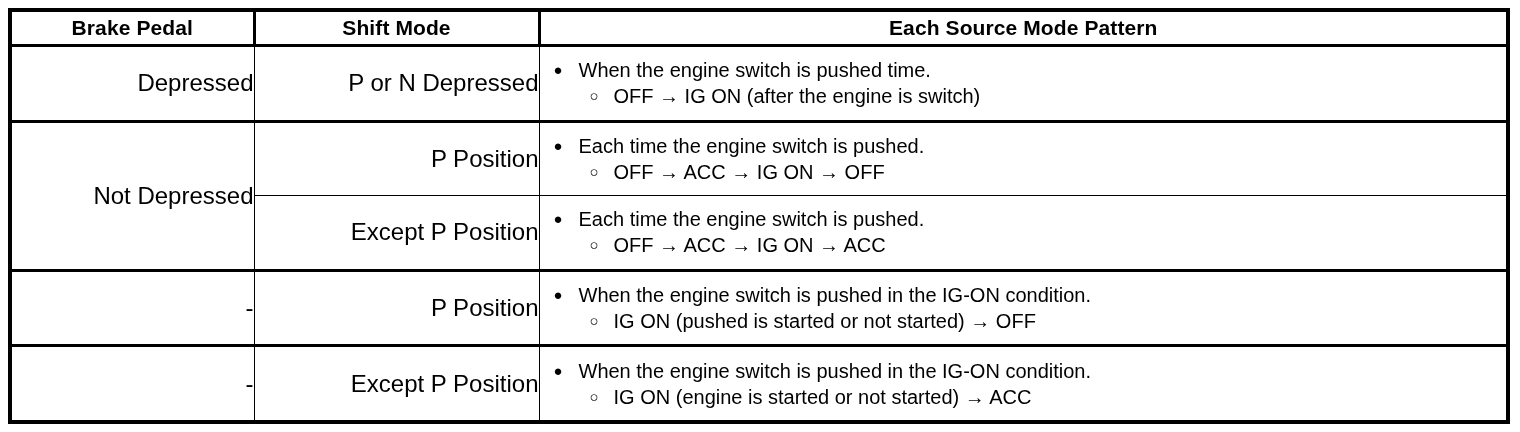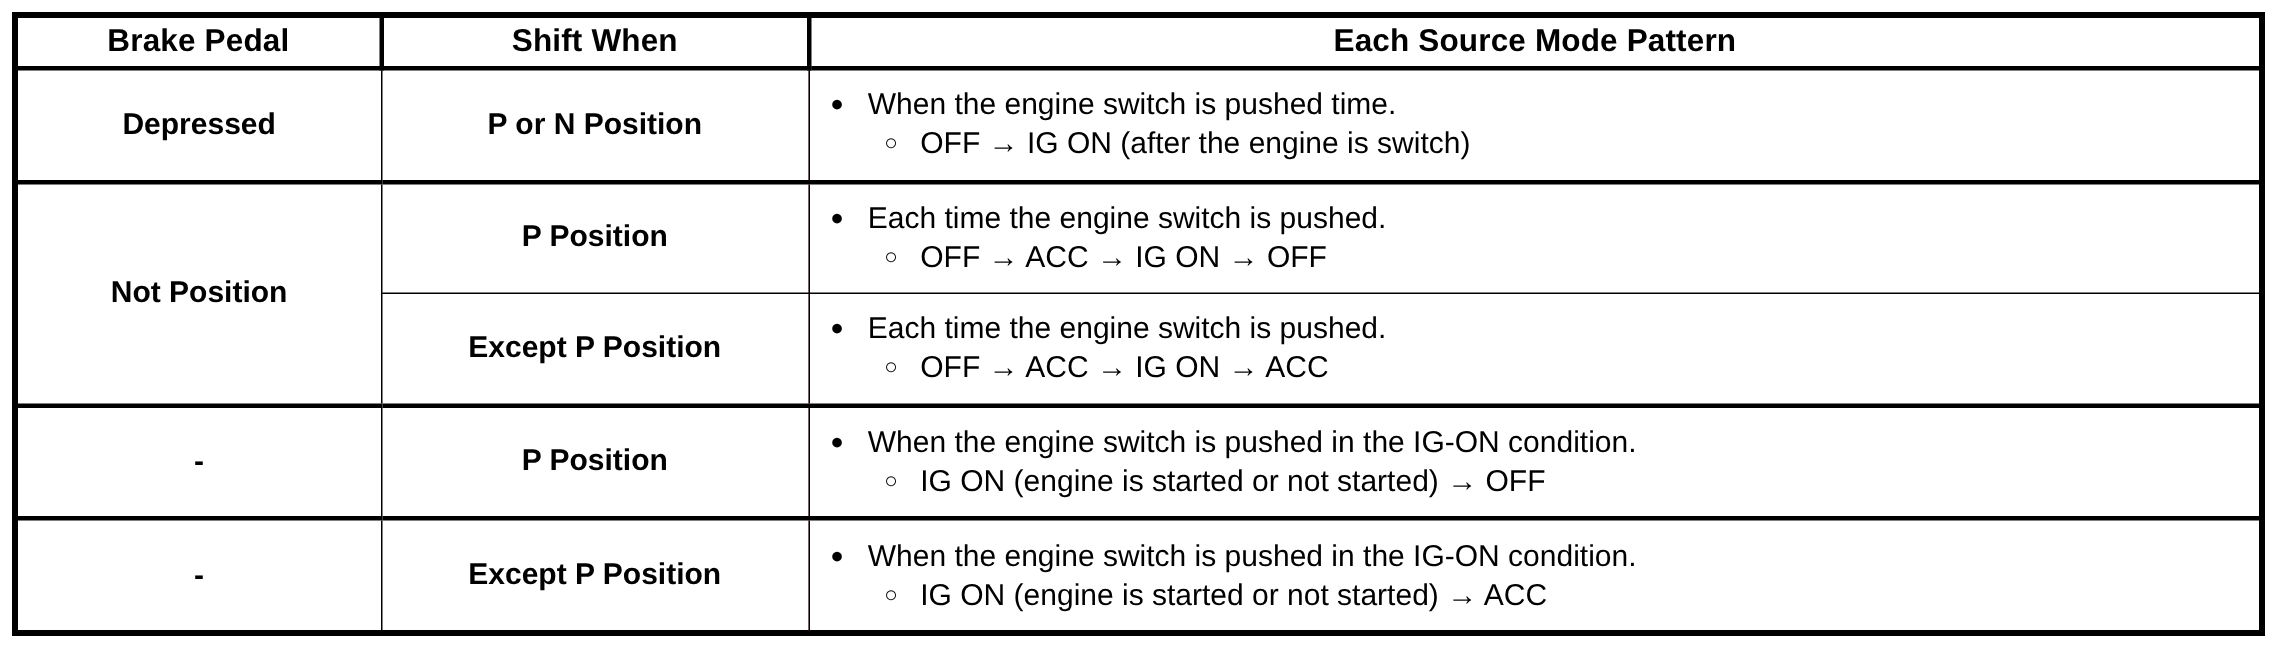--- a/index.html
+++ b/index.html
@@ -69,23 +69,23 @@
     white-space: nowrap;
   }
   tr.header-row th.col-brake,
   tr.header-row th.col-shift {
     border-right: 3px solid #000000;
   }
 
   
   td.cell-brake,
   td.cell-shift {
-    text-align: center;
-    font-size: 20px;
-    font-weight: bold;
+    text-align: right;
+    font-size: 24px;
+    font-weight: normal;
     white-space: nowrap;
   }
   td.cell-brake { border-right: 3px solid #000000; }
   td.cell-shift { border-right: 3px solid #000000; }
 
   td.cell-pattern {
     text-align: left;
     padding: 6px 0 6px 14px;
   }
 
@@ -132,44 +132,44 @@
   <table class="mode-table">
     <colgroup>
       <col class="c-brake">
       <col class="c-shift">
       <col class="c-pattern">
     </colgroup>
 
     <thead>
       <tr class="header-row">
         <th class="col-brake">Brake Pedal</th>
-        <th class="col-shift">Shift When</th>
+        <th class="col-shift">Shift Mode</th>
         <th class="col-pattern">Each Source Mode Pattern</th>
       </tr>
     </thead>
 
     <tbody>
 
       <tr class="data-row">
         <td class="cell-brake">Depressed</td>
-        <td class="cell-shift">P or N Position</td>
+        <td class="cell-shift">P or N Depressed</td>
         <td class="cell-pattern">
           <div class="bullet-line">
             <span class="marker">●</span>
             <span class="txt">When the engine switch is pushed time.</span>
           </div>
           <div class="bullet-line sub">
             <span class="marker">○</span>
             <span class="txt">OFF → IG ON (after the engine is switch)</span>
           </div>
         </td>
       </tr>
 
       <tr class="data-row thick-top">
-        <td class="cell-brake" rowspan="2">Not Position</td>
+        <td class="cell-brake" rowspan="2">Not Depressed</td>
         <td class="cell-shift">P Position</td>
         <td class="cell-pattern">
           <div class="bullet-line">
             <span class="marker">●</span>
             <span class="txt">Each time the engine switch is pushed.</span>
           </div>
           <div class="bullet-line sub">
             <span class="marker">○</span>
             <span class="txt">OFF → ACC → IG ON → OFF</span>
           </div>
@@ -193,21 +193,21 @@
       <tr class="data-row thick-top">
         <td class="cell-brake dash-cell">-</td>
         <td class="cell-shift">P Position</td>
         <td class="cell-pattern">
           <div class="bullet-line">
             <span class="marker">●</span>
             <span class="txt">When the engine switch is pushed in the IG-ON condition.</span>
           </div>
           <div class="bullet-line sub">
             <span class="marker">○</span>
-            <span class="txt">IG ON (engine is started or not started) → OFF</span>
+            <span class="txt">IG ON (pushed is started or not started) → OFF</span>
           </div>
         </td>
       </tr>
 
       <tr class="data-row thick-top">
         <td class="cell-brake dash-cell">-</td>
         <td class="cell-shift">Except P Position</td>
         <td class="cell-pattern">
           <div class="bullet-line">
             <span class="marker">●</span>

